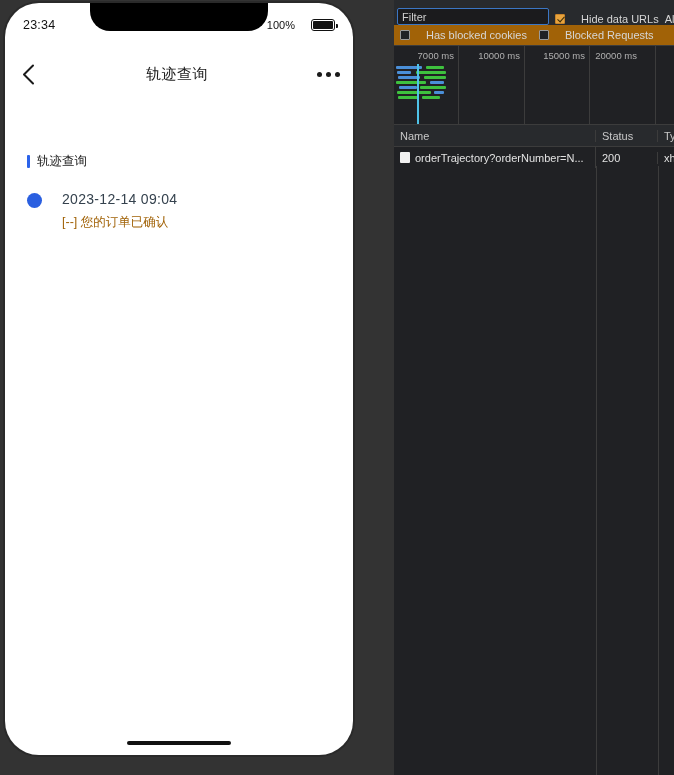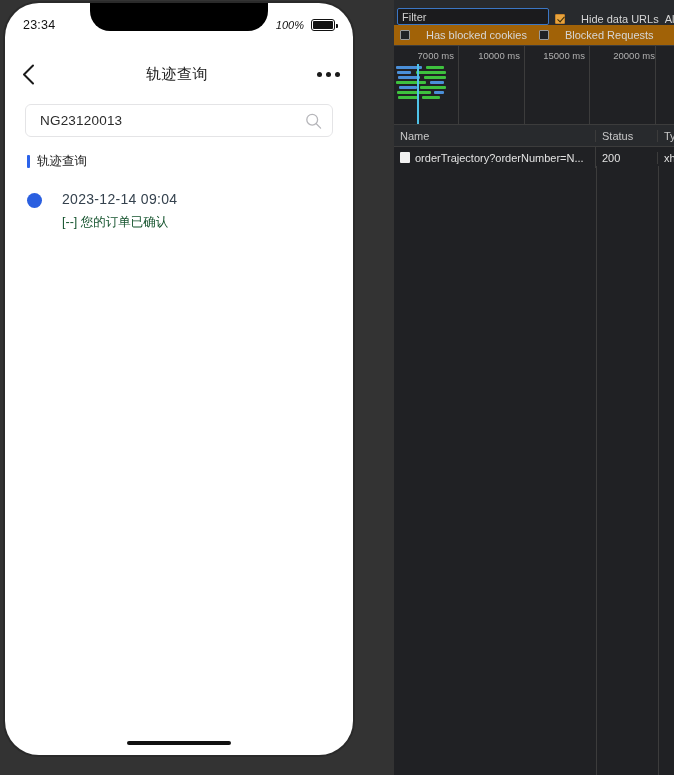--- a/index.html
+++ b/index.html
@@ -53,22 +53,21 @@
     padding: 10px 18px;
     box-sizing: border-box;
     font-size: 12.5px;
     color: #111;
     z-index: 6;
   }
   #status-time { letter-spacing: 0.2px; }
   #status-right {
     display: flex;
     align-items: flex-end;
-    gap: 7px;
-    font-style: italic;
+    gap: 16px;
   }
   #battery-pct { font-size: 11px; }
   .battery {
     position: relative;
     width: 24px; height: 12px;
     border: 1.3px solid #111;
     border-radius: 3px;
     box-sizing: border-box;
     padding: 1.3px;
   }
@@ -202,21 +201,21 @@
   }
   .tl-body { padding-top: 0; }
   .tl-time {
     font-size: 14px;
     color: #35424e;
     letter-spacing: 0.3px;
     line-height: 20px;
   }
   .tl-desc {
     font-size: 12.5px;
-    color: #14532d;
+    color: #a16207;
     margin-top: 5px;
     line-height: 17px;
   }
 
   
   #home-indicator {
     position: absolute;
     left: 50%;
     transform: translateX(-50%);
     bottom: 10px;
@@ -416,31 +415,20 @@
         </span>
       </div>
       <div id="nav-title">轨迹查询</div>
       <div id="more-button">
         <span></span>
           <span></span>
           <span></span>
       </div>
     </div>
 
-    <div id="search-wrap">
-      <div id="search-box">
-        <input id="search-input" type="text" value="NG23120013" style="">
-        <span id="search-icon">
-          <svg width="17" height="17" viewBox="0 0 17 17" fill="none">
-            <circle cx="7.2" cy="7.2" r="5.4" stroke="#b6b6ba" stroke-width="1.3"></circle>
-            <path d="M11.3 11.3 L15.6 15.6" stroke="#b6b6ba" stroke-width="1.3" stroke-linecap="round"></path>
-          </svg>
-        </span>
-      </div>
-    </div>
 
     <div id="section-label">
       <span id="section-accent"></span>
       <span id="section-title">轨迹查询</span>
     </div>
 
     <div id="timeline">
       <div class="tl-item">
         <span class="tl-dot"></span>
         <div class="tl-body">
@@ -478,21 +466,21 @@
 
   <div id="dt-overview">
     <div class="ov-grid" style="left:64px"></div>
     <div class="ov-grid" style="left:130px"></div>
     <div class="ov-grid" style="left:195px"></div>
     <div class="ov-grid" style="left:261px"></div>
 
     <div class="ov-tick" style="left:64px">7000 ms</div>
     <div class="ov-tick" style="left:130px">10000 ms</div>
     <div class="ov-tick" style="left:195px">15000 ms</div>
-    <div class="ov-tick" style="left:265px">20000 ms</div>
+    <div class="ov-tick" style="left:247px">20000 ms</div>
 
     <div id="ov-bars">
       <span class="ov-bar" style="left:0px;  top:0px;  width:26px; background:#4a8fd8"></span>
       <span class="ov-bar" style="left:30px; top:0px;  width:18px; background:#3ec13e"></span>
       <span class="ov-bar" style="left:1px;  top:5px;  width:14px; background:#4a8fd8"></span>
       <span class="ov-bar" style="left:20px; top:5px;  width:30px; background:#3ec13e"></span>
       <span class="ov-bar" style="left:2px;  top:10px; width:22px; background:#4a8fd8"></span>
       <span class="ov-bar" style="left:28px; top:10px; width:22px; background:#3ec13e"></span>
       <span class="ov-bar" style="left:0px;  top:15px; width:30px; background:#3ec13e"></span>
       <span class="ov-bar" style="left:34px; top:15px; width:14px; background:#4a8fd8"></span>

